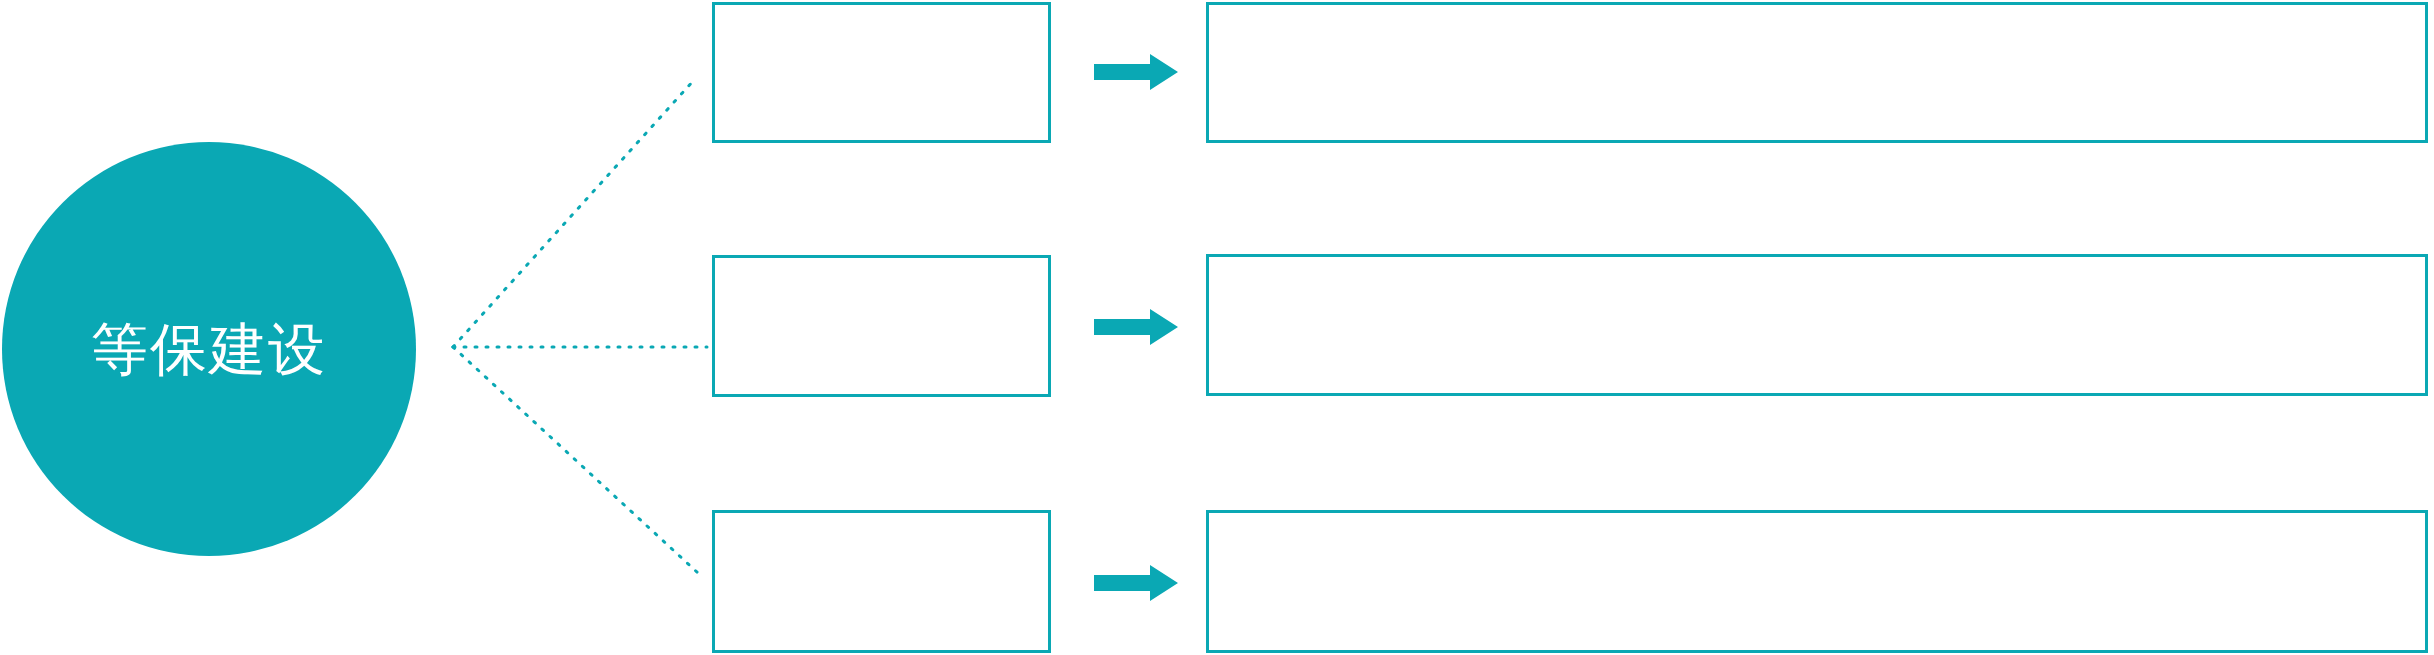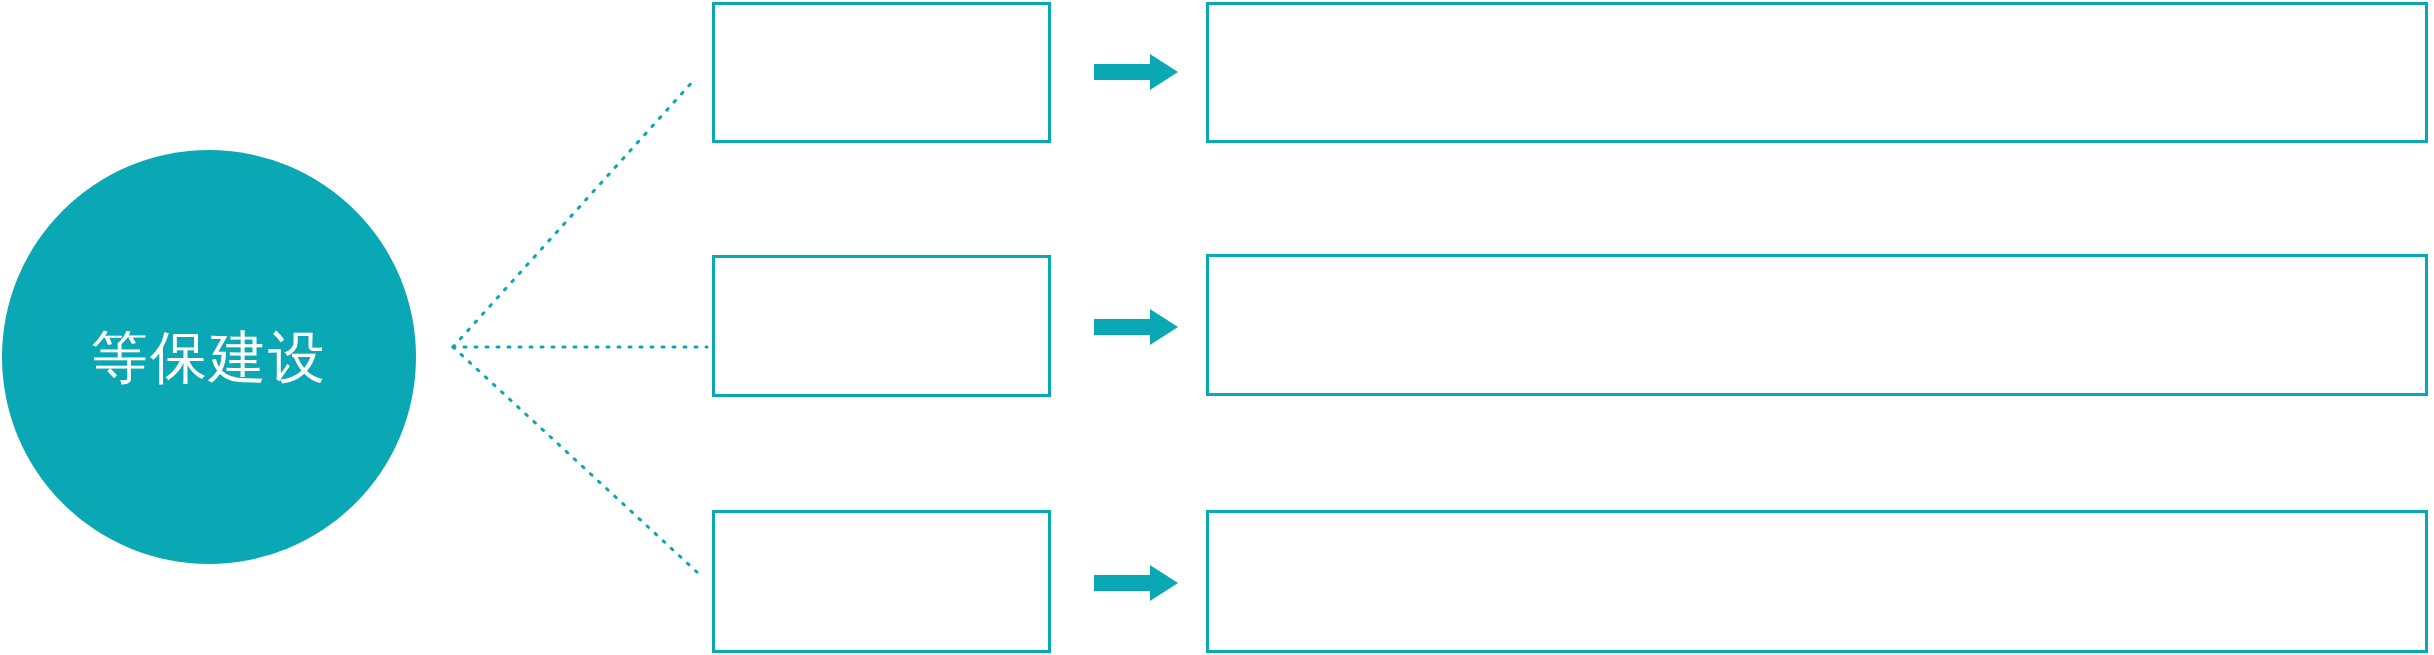--- a/index.html
+++ b/index.html
@@ -7,21 +7,21 @@
   .canvas {
     position: relative;
     width: 2434px;
     height: 655px;
     background: var(--bg);
     font-family: "Liberation Sans", sans-serif;
     overflow: hidden;
   }
   .circle-node {
     position: absolute;
-    left: 2px; top: 150px;
+    left: 2px; top: 142px;
     width: 414px; height: 414px;
     border-radius: 50%;
     background: var(--accent);
     color: var(--text-on-accent);
     display: flex;
     flex-direction: column;
     align-items: center;
     justify-content: center;
     text-align: center;
   }

